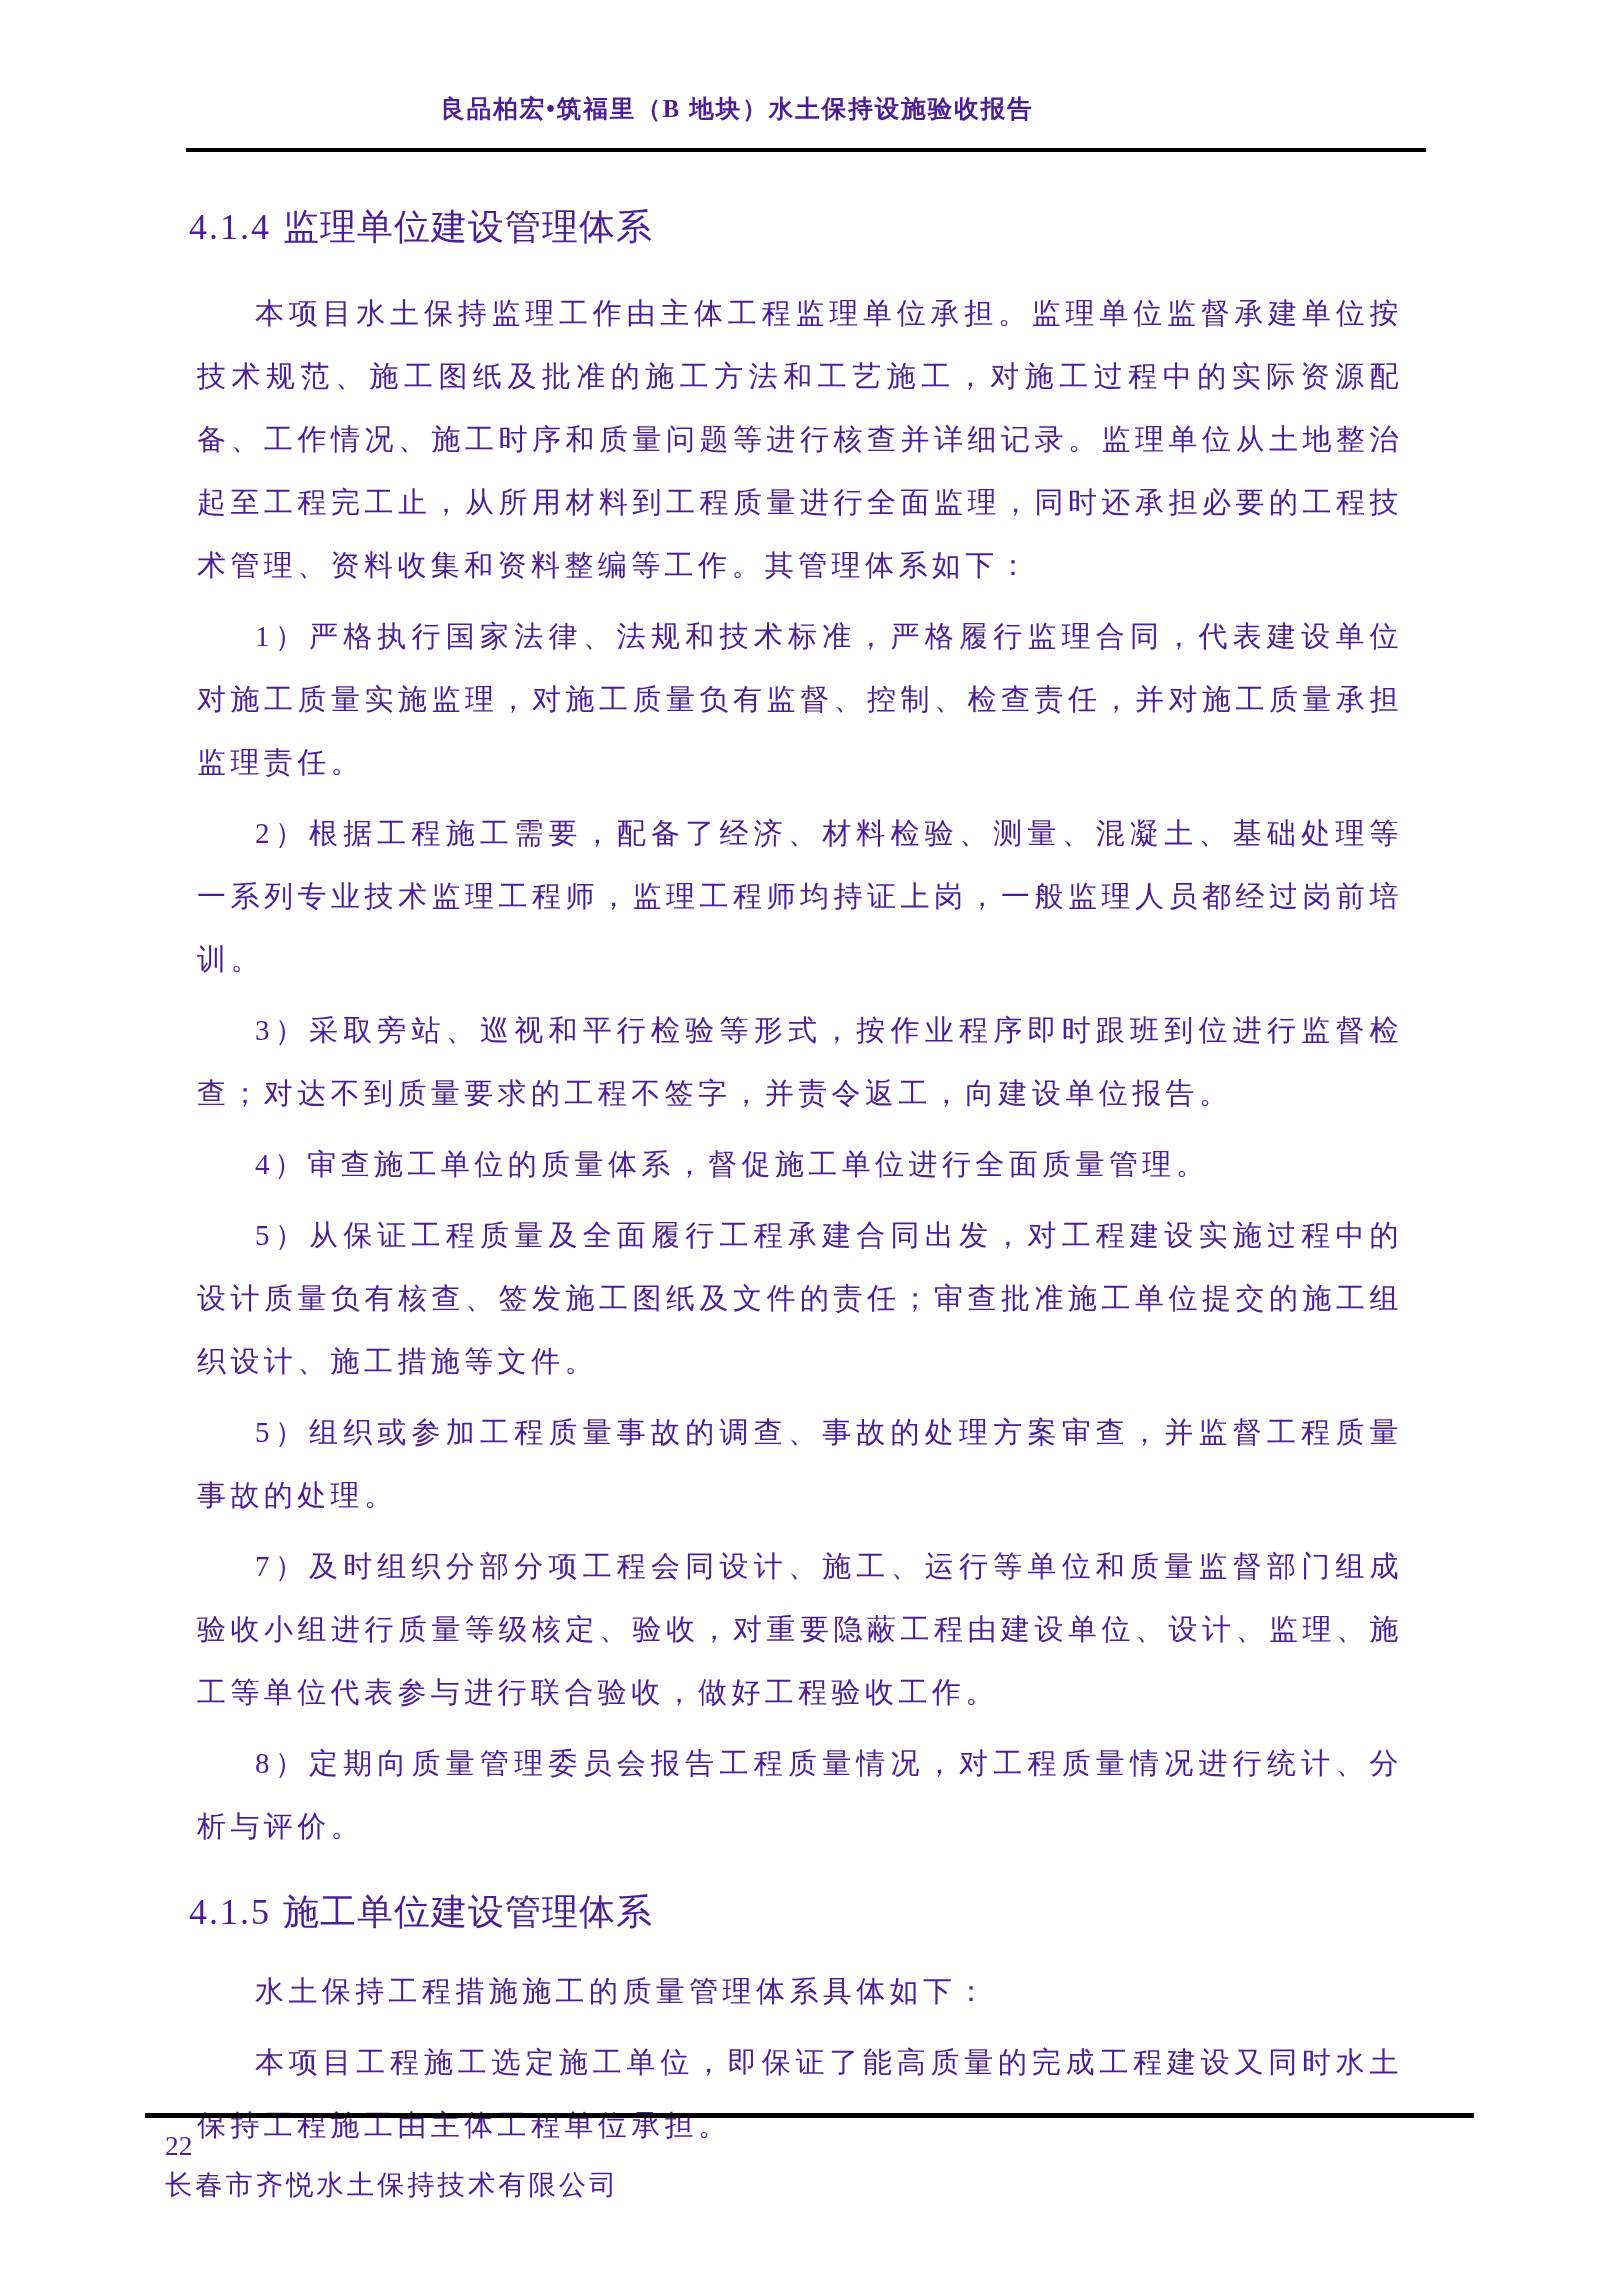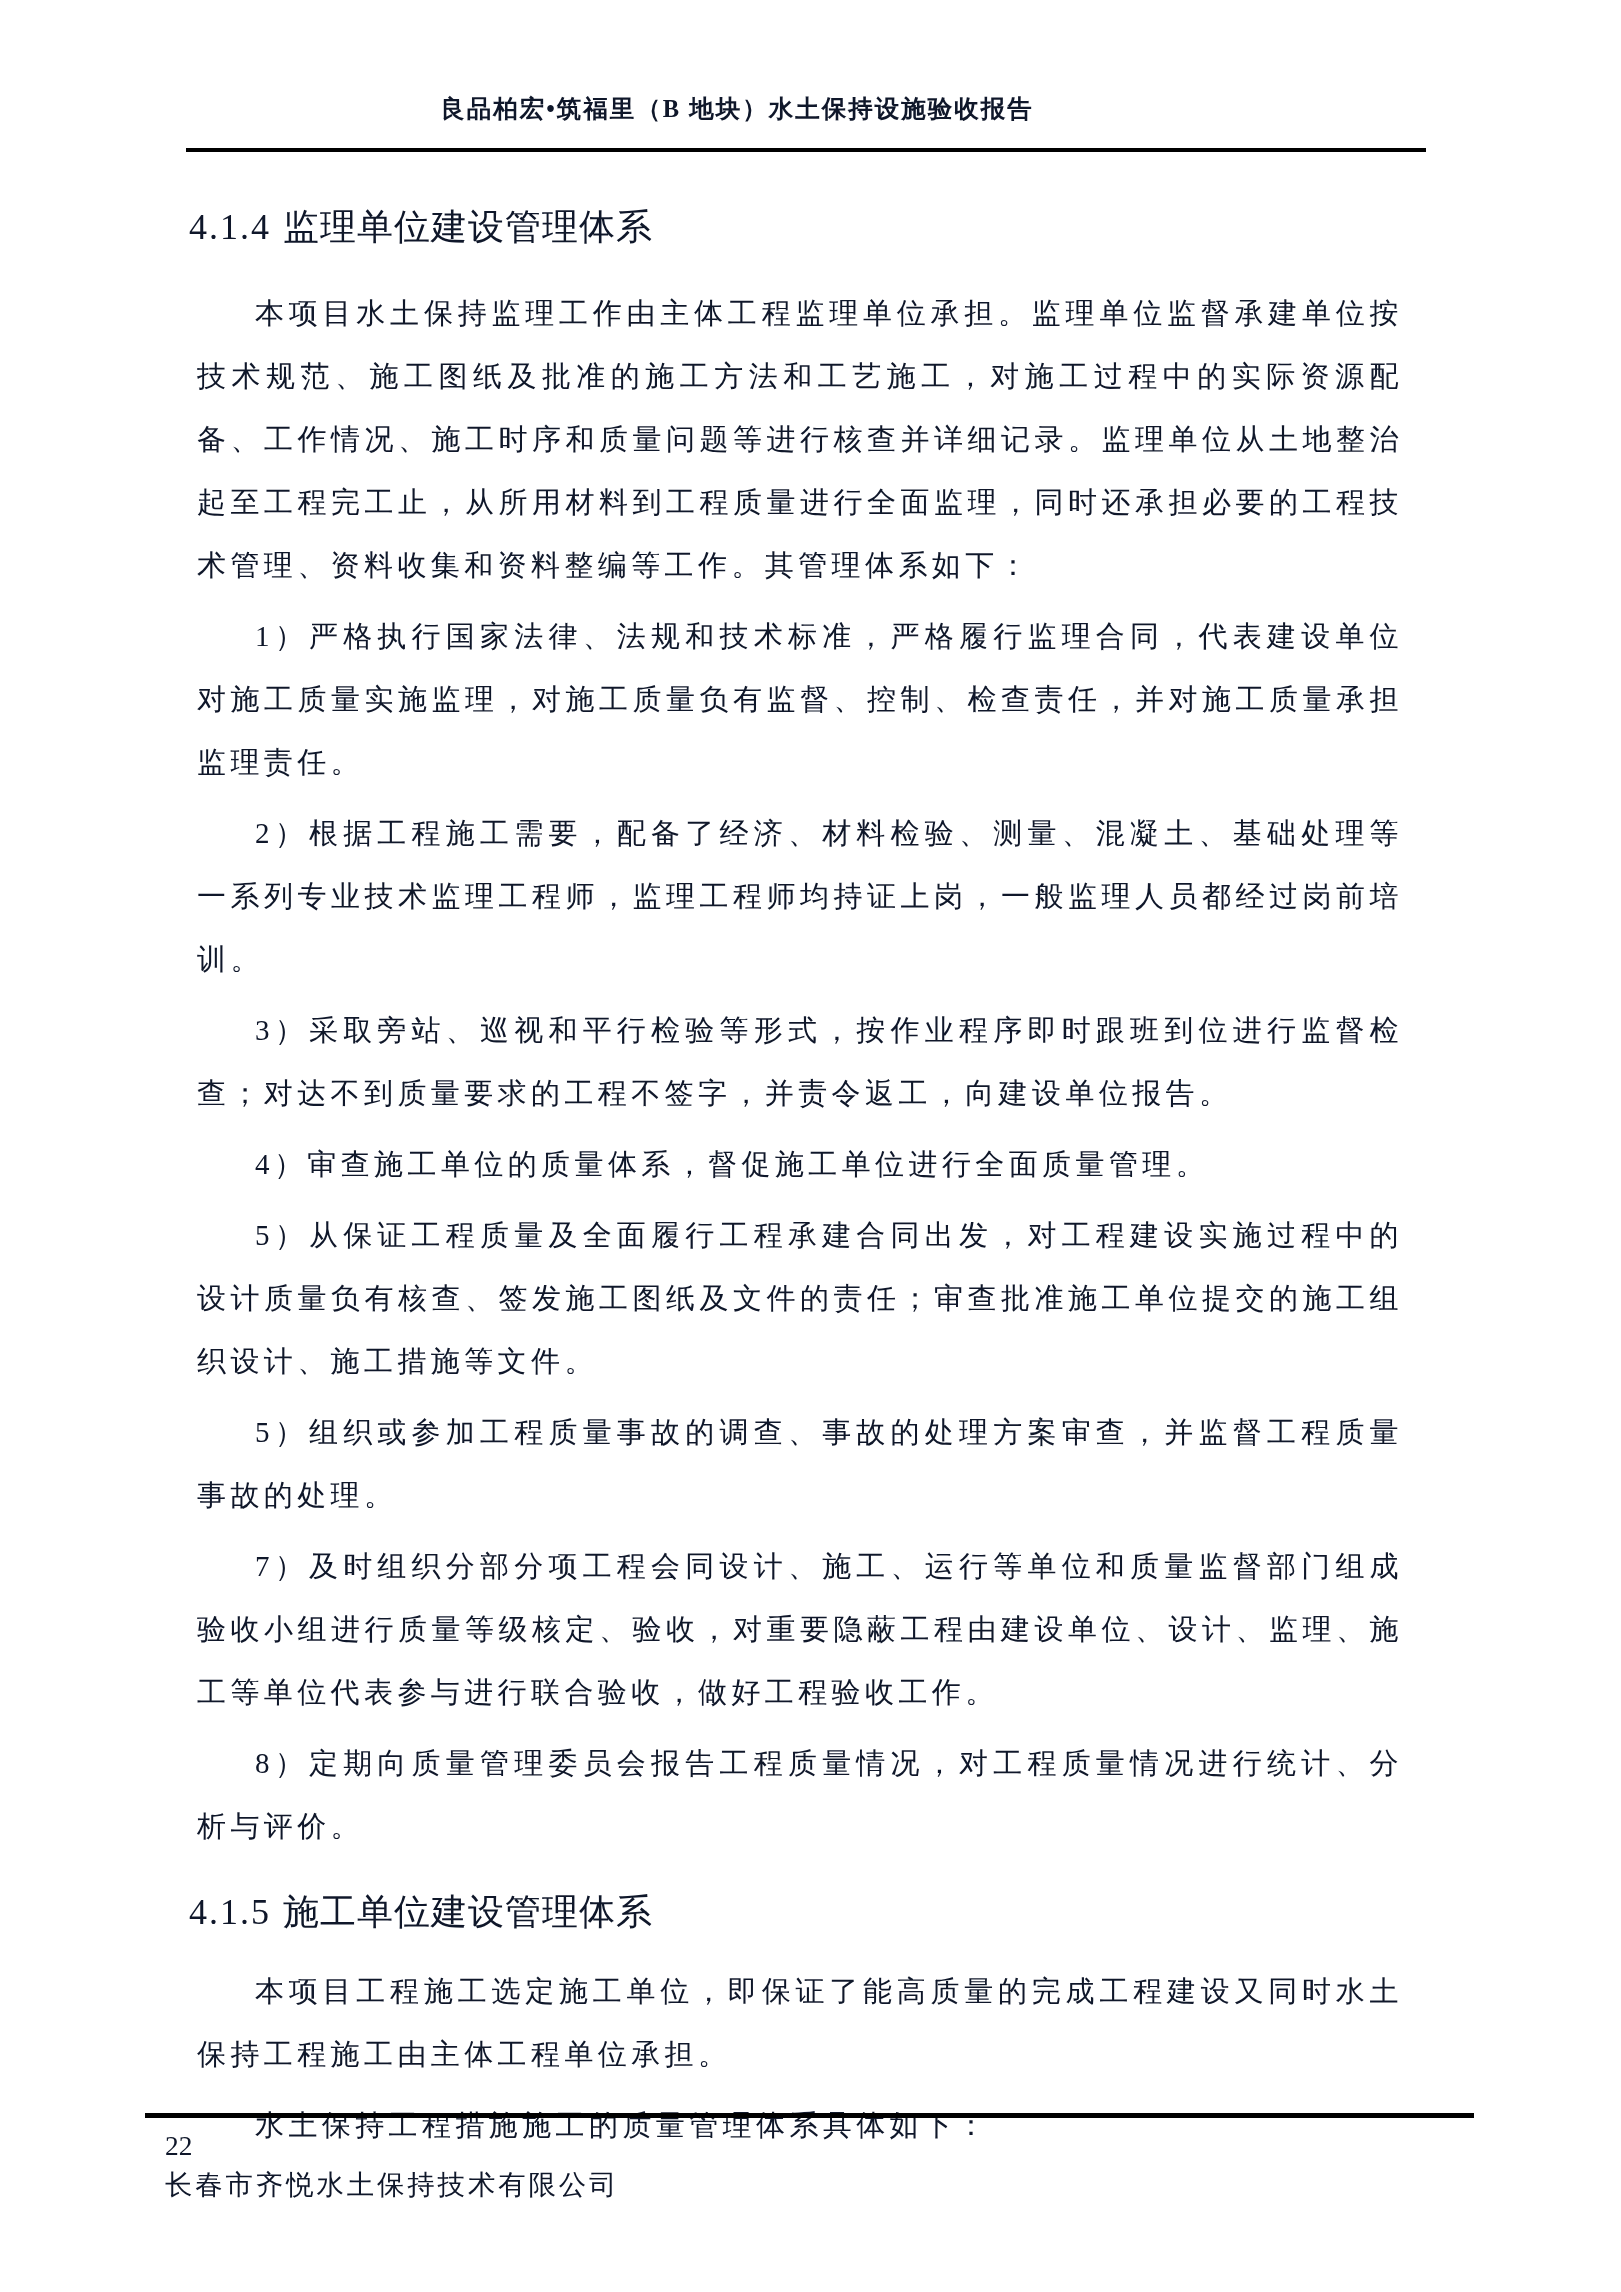--- a/index.html
+++ b/index.html
@@ -5,21 +5,21 @@
   html, body {
     margin: 0;
     padding: 0;
     background: #ffffff;
   }
   .page {
     position: relative;
     width: 1474px;
     height: 2293px;
     background: #ffffff;
-    color: #0f172a;
+    color: #4c1d95;
     font-family: "Liberation Serif", "DejaVu Serif", serif;
     overflow: hidden;
   }
 
   
   .doc-header {
     position: absolute;
     top: 92px;
     left: 0;
     width: 100%;
@@ -120,22 +120,22 @@
     <p class="para">4）审查施工单位的质量体系，督促施工单位进行全面质量管理。</p>
     <p class="para">5）从保证工程质量及全面履行工程承建合同出发，对工程建设实施过程中的设计质量负有核查、签发施工图纸及文件的责任；审查批准施工单位提交的施工组织设计、施工措施等文件。</p>
     <p class="para">5）组织或参加工程质量事故的调查、事故的处理方案审查，并监督工程质量事故的处理。</p>
     <p class="para">7）及时组织分部分项工程会同设计、施工、运行等单位和质量监督部门组成验收小组进行质量等级核定、验收，对重要隐蔽工程由建设单位、设计、监理、施工等单位代表参与进行联合验收，做好工程验收工作。</p>
     <p class="para">8）定期向质量管理委员会报告工程质量情况，对工程质量情况进行统计、分析与评价。</p>
 
     <h2 class="section-heading second">
       <span class="sec-num">4.1.5</span><span class="sec-title">施工单位建设管理体系</span>
     </h2>
 
+    <p class="para">水土保持工程措施施工的质量管理体系具体如下：</p>
     <p class="para">本项目工程施工选定施工单位，即保证了能高质量的完成工程建设又同时水土保持工程施工由主体工程单位承担。</p>
-    <p class="para">水土保持工程措施施工的质量管理体系具体如下：</p>
 
   </div>
 
   <div class="footer-rule"></div>
   <div class="doc-footer">
     <span class="footer-page-number">22</span>
     <span class="footer-company">长春市齐悦水土保持技术有限公司</span>
   </div>
 
 </div>

